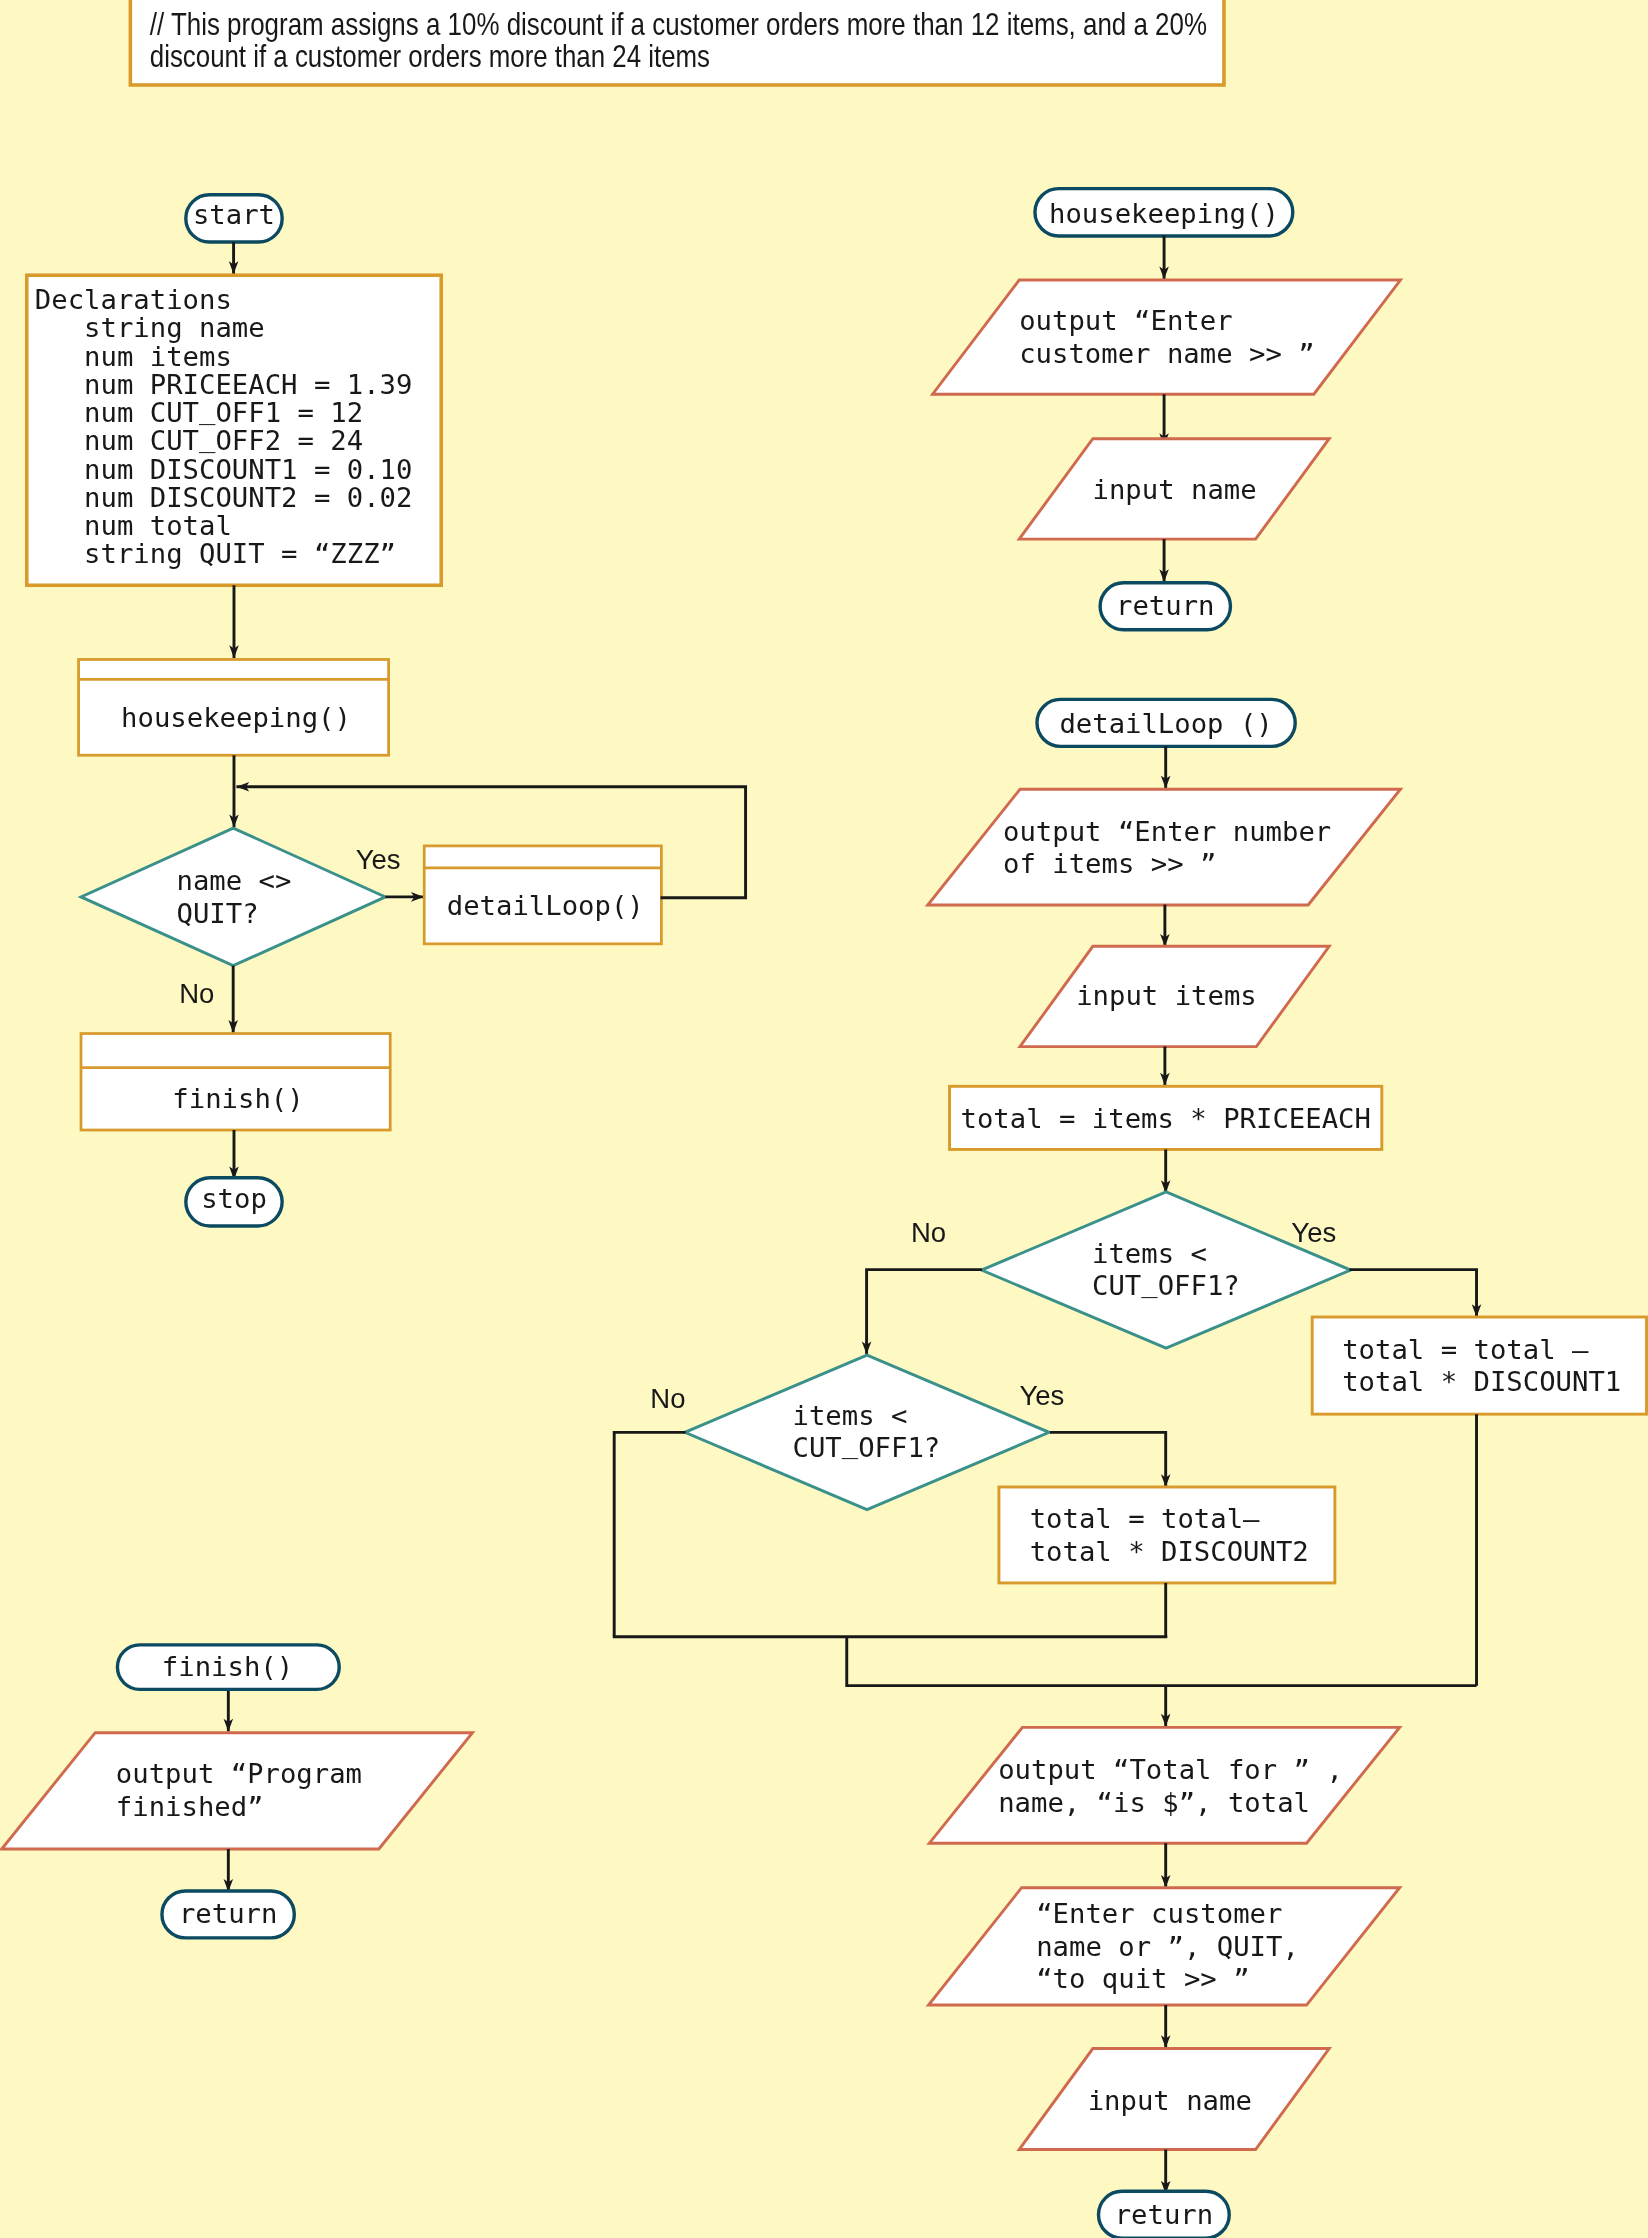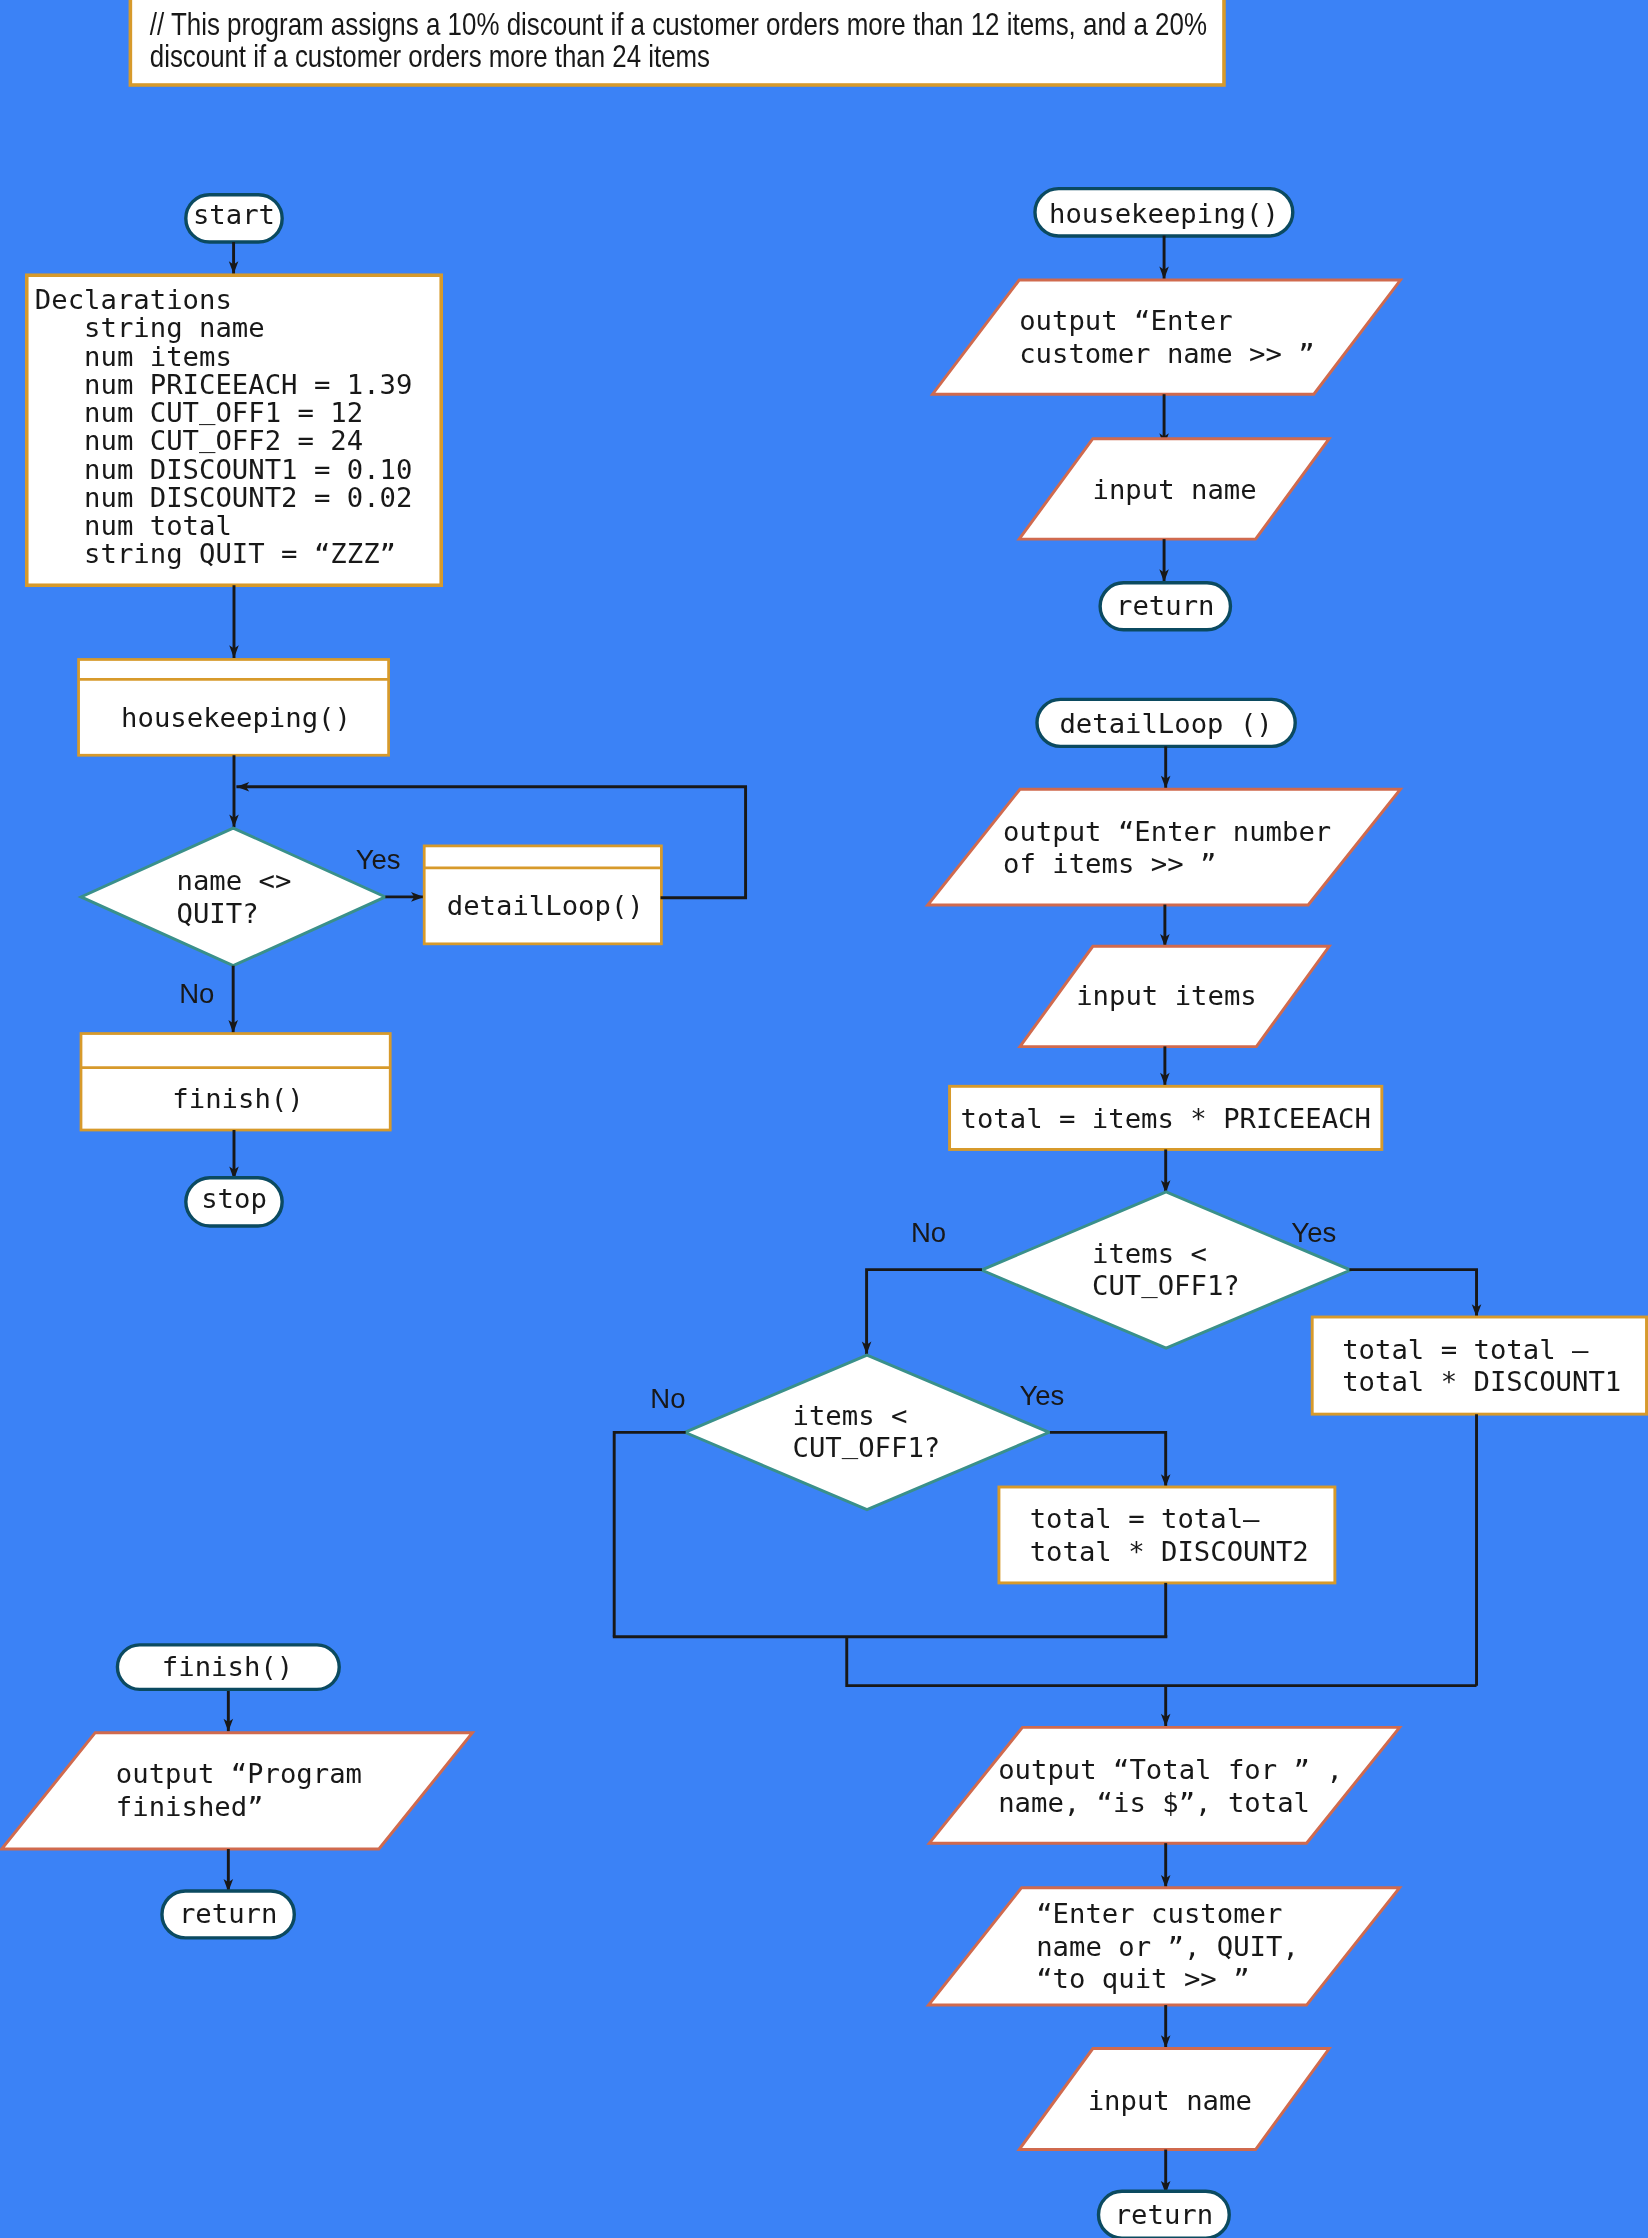--- a/index.html
+++ b/index.html
@@ -1,17 +1,17 @@
 <!DOCTYPE html>
 <html style="font-size:13px"><head>
 <meta charset="utf-8">
 <title>Flowchart</title>
 <style>
   html,body{margin:0;padding:0;background:#ffffff;}
-  #page{position:relative;width:1649px;height:2239px;background:#3b82f6;overflow:hidden;}
+  #page{position:relative;width:1649px;height:2239px;background:#fef9c3;overflow:hidden;}
   svg{display:block;}
   .mono{font-family:"DejaVu Sans Mono",monospace;fill:#181818;}
   .sans{font-family:"Liberation Sans",sans-serif;fill:#181818;}
 </style>
 </head>
 <body>
 
 <div id="page">
 <svg id="chart" width="1649" height="2239" viewBox="0 0 2037 2766">
 <defs>

